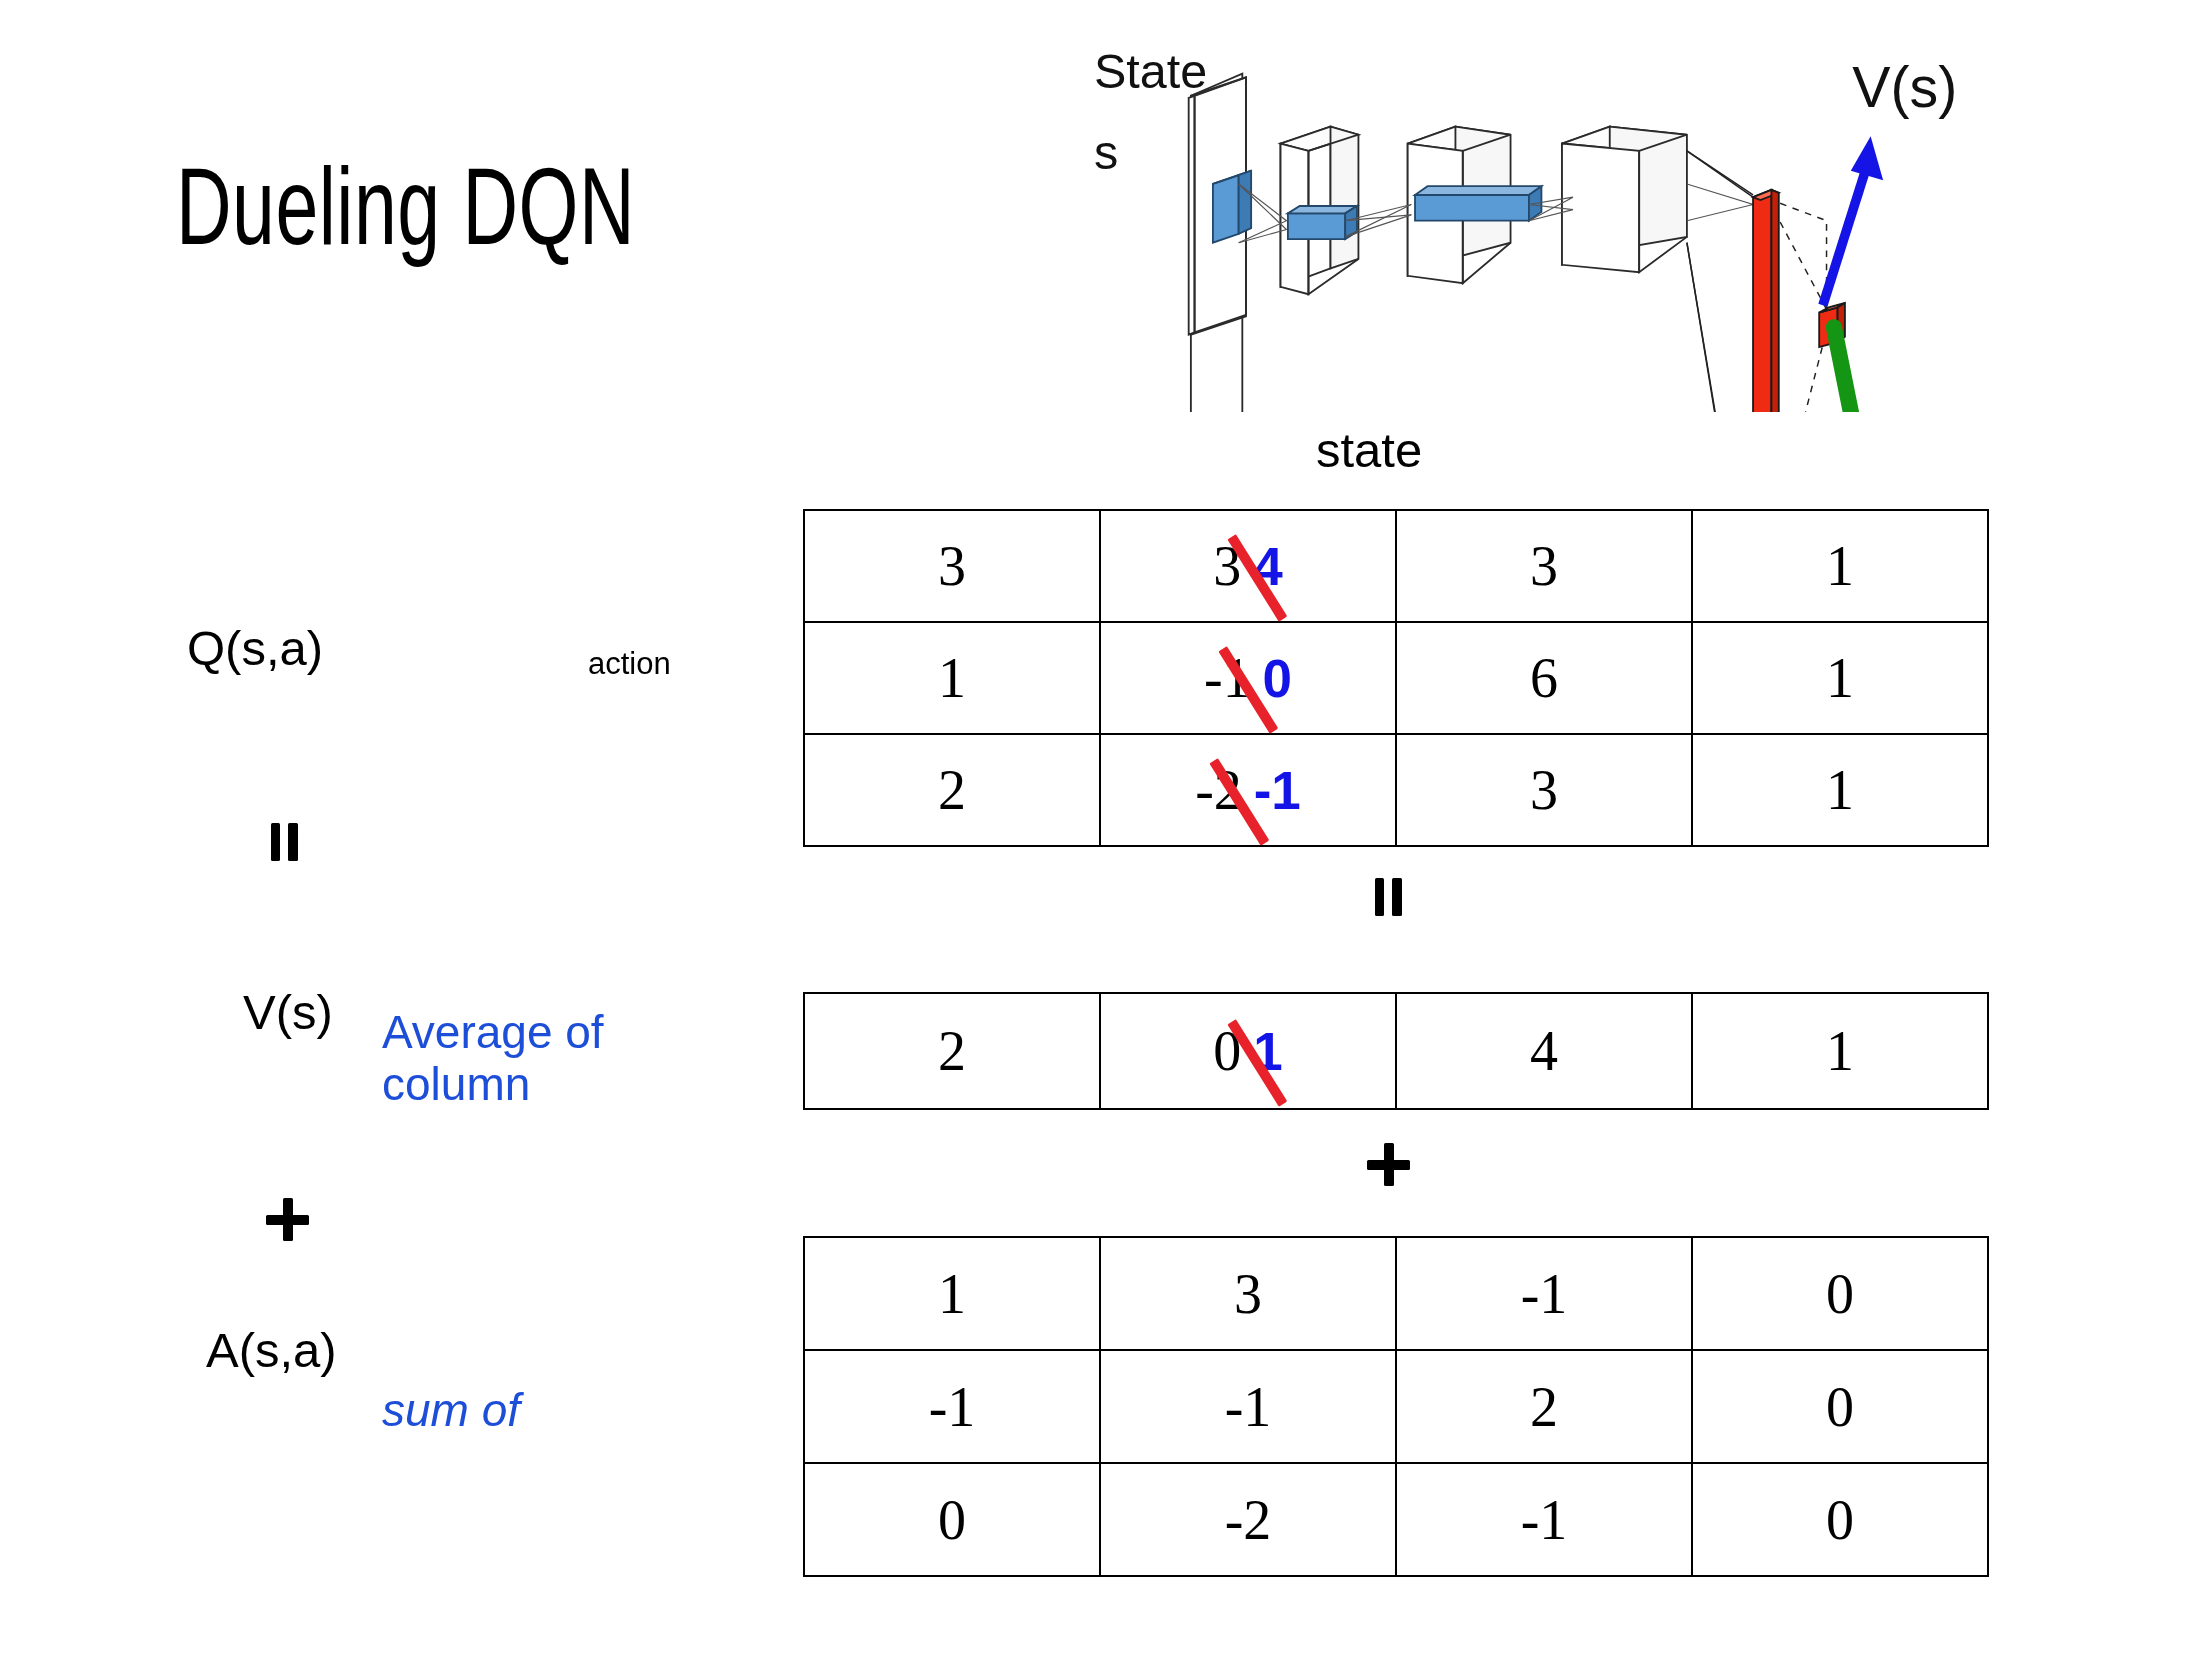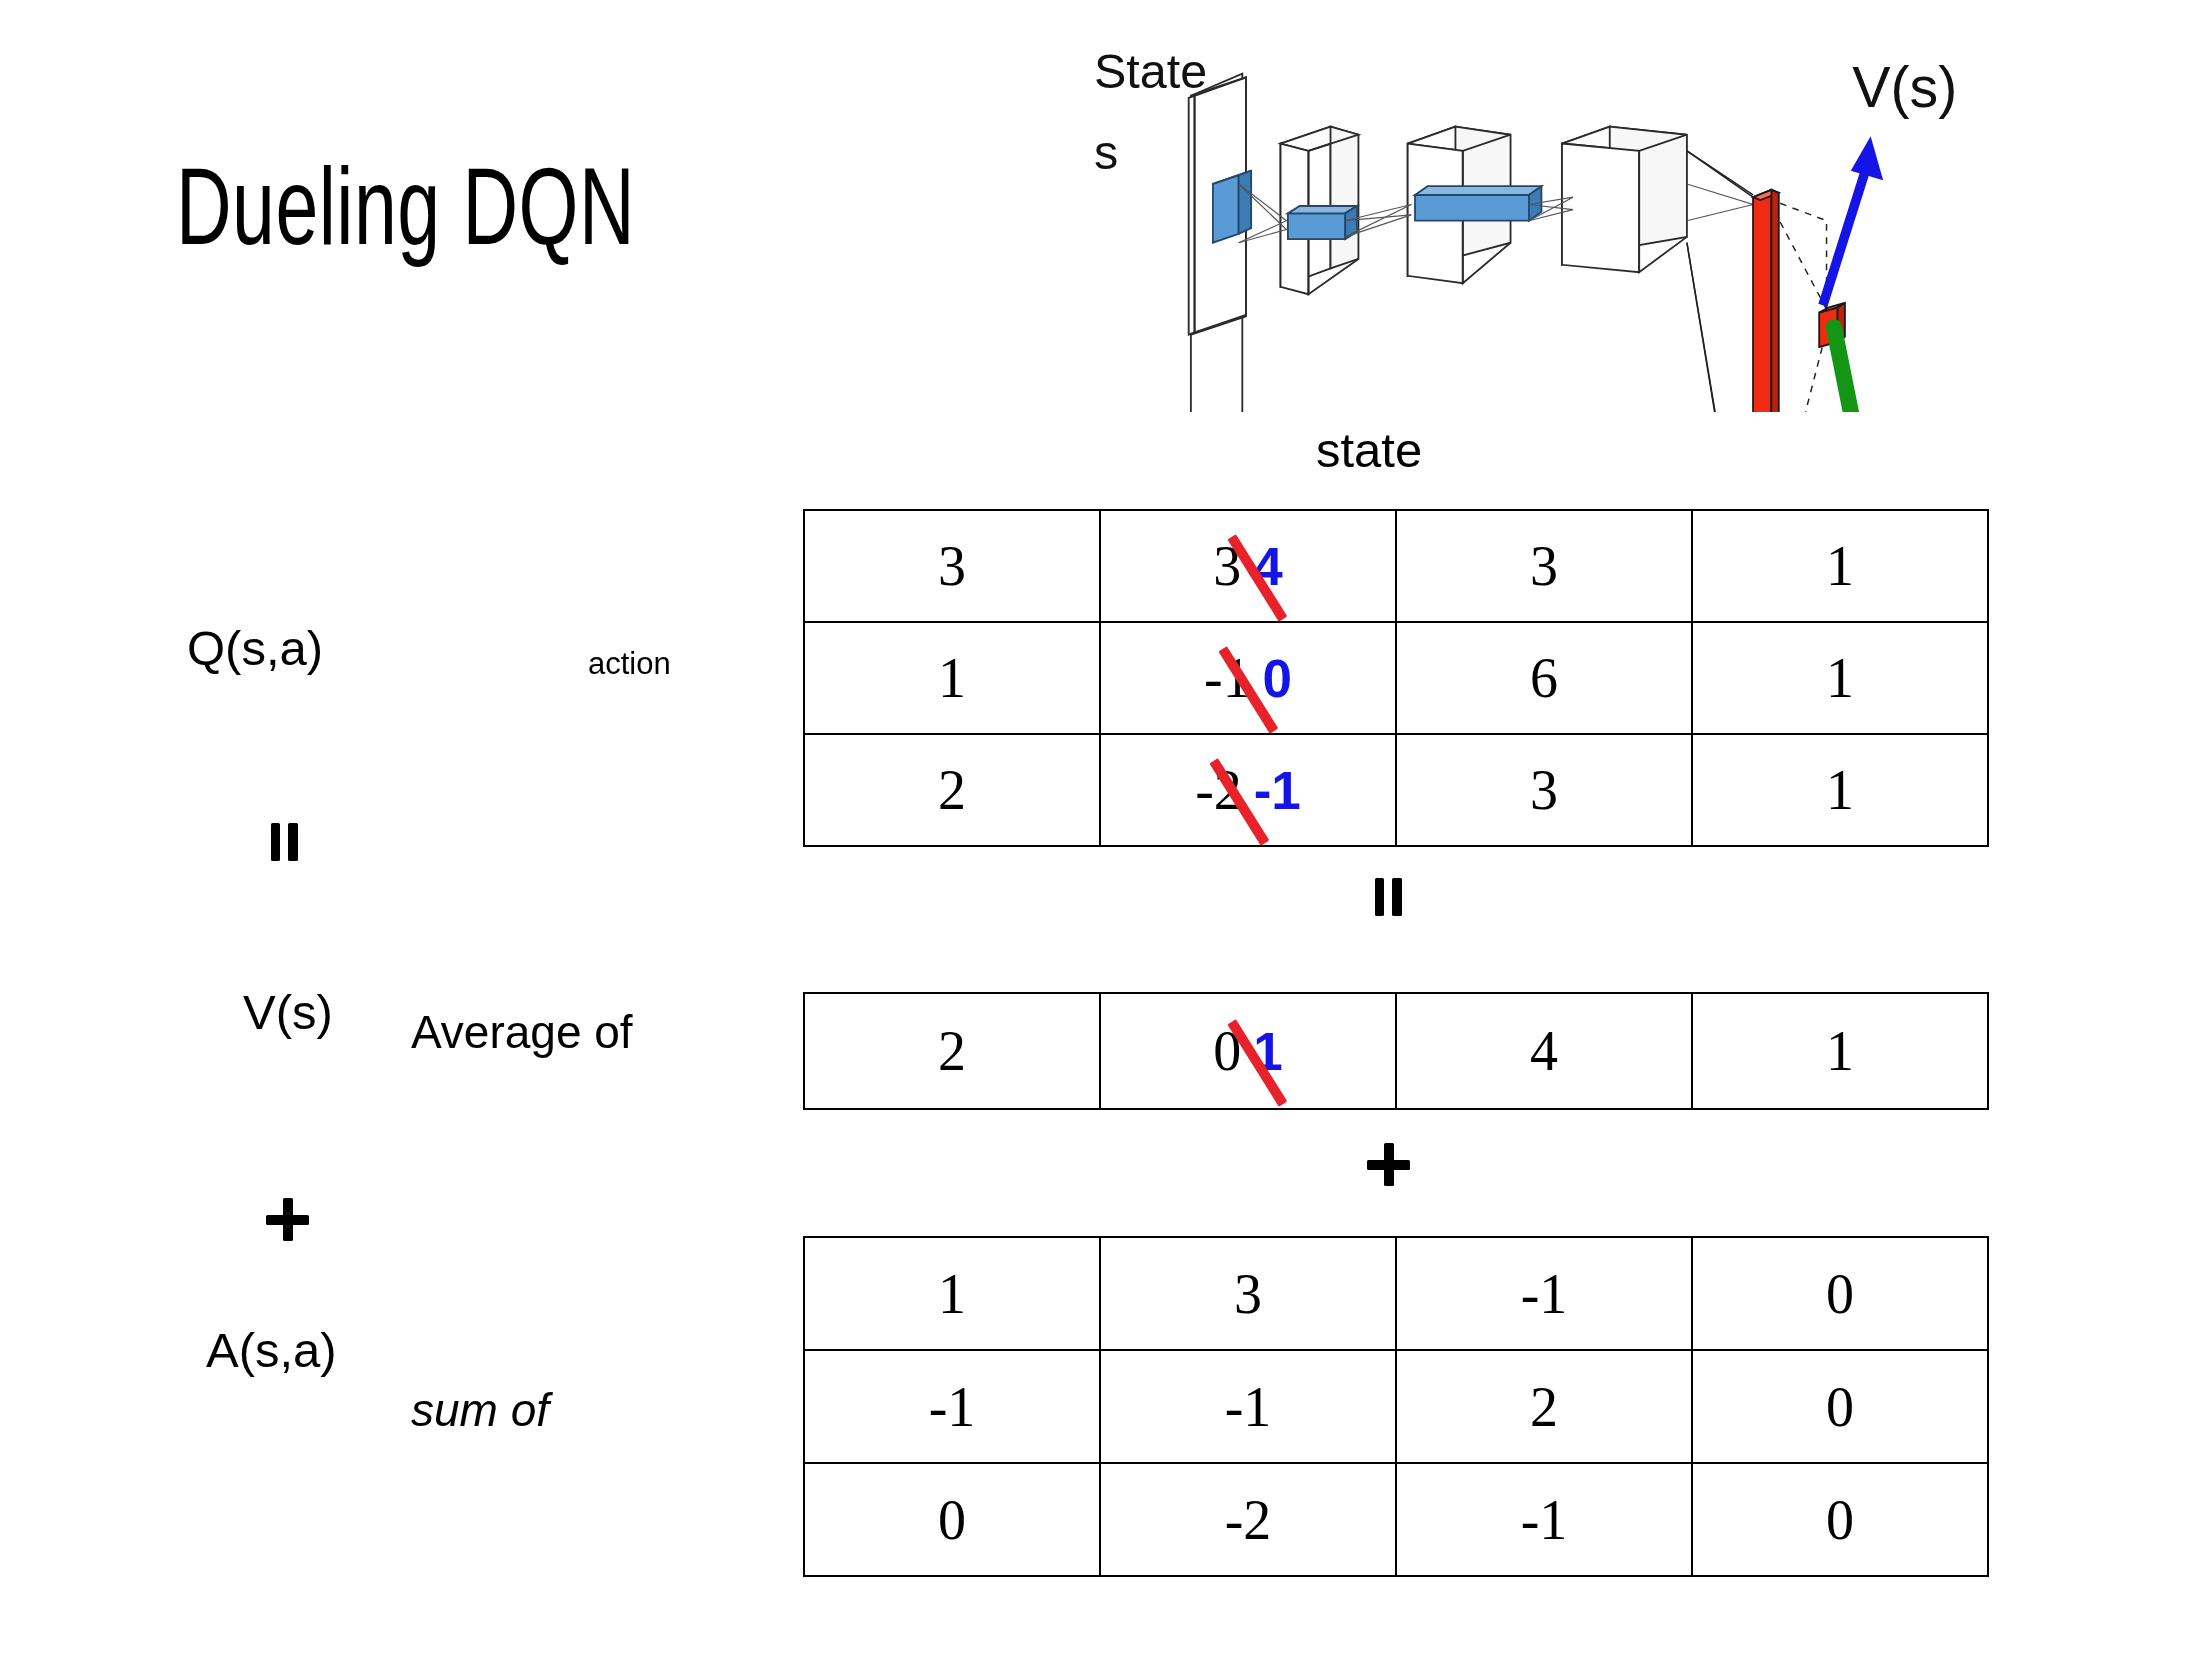--- a/index.html
+++ b/index.html
@@ -48,21 +48,21 @@
     font-family: "Liberation Sans", sans-serif;
     fill: #1414E6;
   }
 
   
   .txt {
     position: absolute;
     white-space: nowrap;
     line-height: 1.12;
   }
-  .blue { color: #000000; margin-left: 29px; }
+  .blue { color: #1d4ed8; }
 
   #label-state {
     left: 1316px; top: 423px;
     font-size: 49px;
   }
   #label-action {
     left: 588px; top: 647px;
     font-size: 31px;
   }
   #label-q {
@@ -335,20 +335,21 @@
 <div id="label-action" class="txt">action</div>
 
 <div id="label-q" class="txt">Q(s,a)</div>
 
 <div id="label-v" class="txt">V(s)</div>
 
 <div id="label-a" class="txt">A(s,a)</div>
 
 <div id="note-average" class="txt blue">
   <div>Average of</div>
+  <div>column</div>
 </div>
 
 <div id="note-sum" class="txt blue">
   <div>sum of</div>
 </div>
 
 <div id="op-eq-left" class="op op-equals">
   <i></i>
     <i></i>
 </div>

